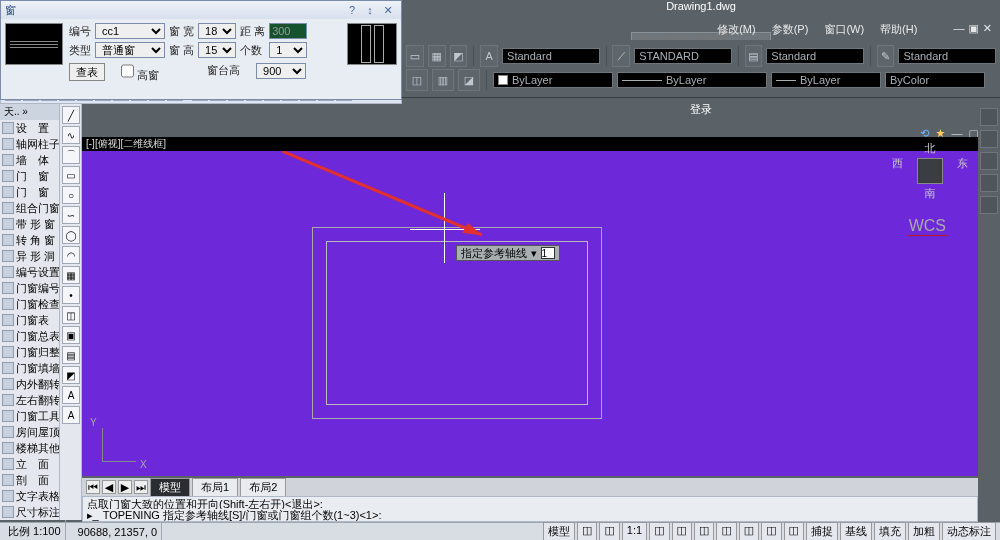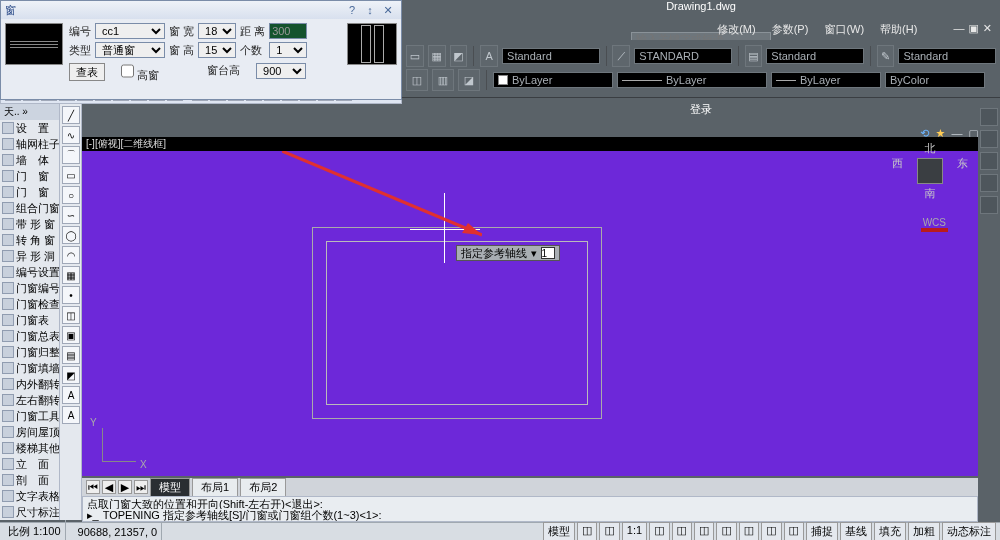--- a/index.html
+++ b/index.html
@@ -55,21 +55,21 @@
 
 .rtools { position: absolute; top: 104px; right: 0; width: 22px; bottom: 20px; background: #5a6268; display: flex; flex-direction: column; gap: 4px; padding: 4px 2px; }
 .rtools .t { width: 18px; height: 18px; border: 1px solid #6e767c; background: #4e565c; }
 
 
 .canvas-wrap { position: absolute; top: 104px; left: 82px; right: 22px; bottom: 64px; background: #6d28d9; margin-top: 33px; }
 .canvas-hdr { height: 14px; color: #ddd; padding: 0 4px; font-size: 10px; background: #000; }
 .viewcube { position: absolute; top: 4px; right: 20px; width: 56px; height: 70px; display: flex; flex-direction: column; align-items: center; color: #c8c8c8; font-size: 10px; }
 .viewcube .cube { width: 26px; height: 26px; background: #3a3e42; border: 1px solid #888; margin: 2px 0; position: relative; }
 .viewcube .row { display: flex; gap: 14px; }
-.wcs { position: absolute; top: 80px; right: 30px; color: #aaa; font-size: 10px; border-bottom: 4px solid #b91c1c; padding: 0 2px; }
+.wcs { position: absolute; top: 80px; right: 30px; color: #aaa; font-size: 16px; border-bottom: 1px solid #b91c1c; padding: 0 2px; }
 
 .rect-outer { position: absolute; top: 90px; left: 230px; width: 290px; height: 192px; border: 1px solid #aaa; }
 .rect-inner { position: absolute; top: 104px; left: 244px; width: 262px; height: 164px; border: 1px solid #bbb; }
 .cursor-v { position: absolute; top: 56px; left: 362px; width: 1px; height: 70px; background: #fff; }
 .cursor-h { position: absolute; top: 92px; left: 328px; width: 70px; height: 1px; background: #fff; }
 .arrow { position: absolute; top: 14px; left: 200px; width: 200px; height: 90px; pointer-events: none; }
 .tooltip { position: absolute; top: 108px; left: 374px; height: 16px; background: #a9aeb3; border: 1px solid #555; color: #000; padding: 0 4px; display: flex; align-items: center; gap: 4px; font-size: 10px; }
 .tooltip input { width: 14px; height: 12px; background: #fff; border: 1px solid #333; font-size: 10px; }
 .ucs { position: absolute; bottom: 20px; left: 12px; color: #aaa; font-size: 10px; }
 .ucs-lines { position: absolute; bottom: 14px; left: 20px; width: 34px; height: 34px; }

